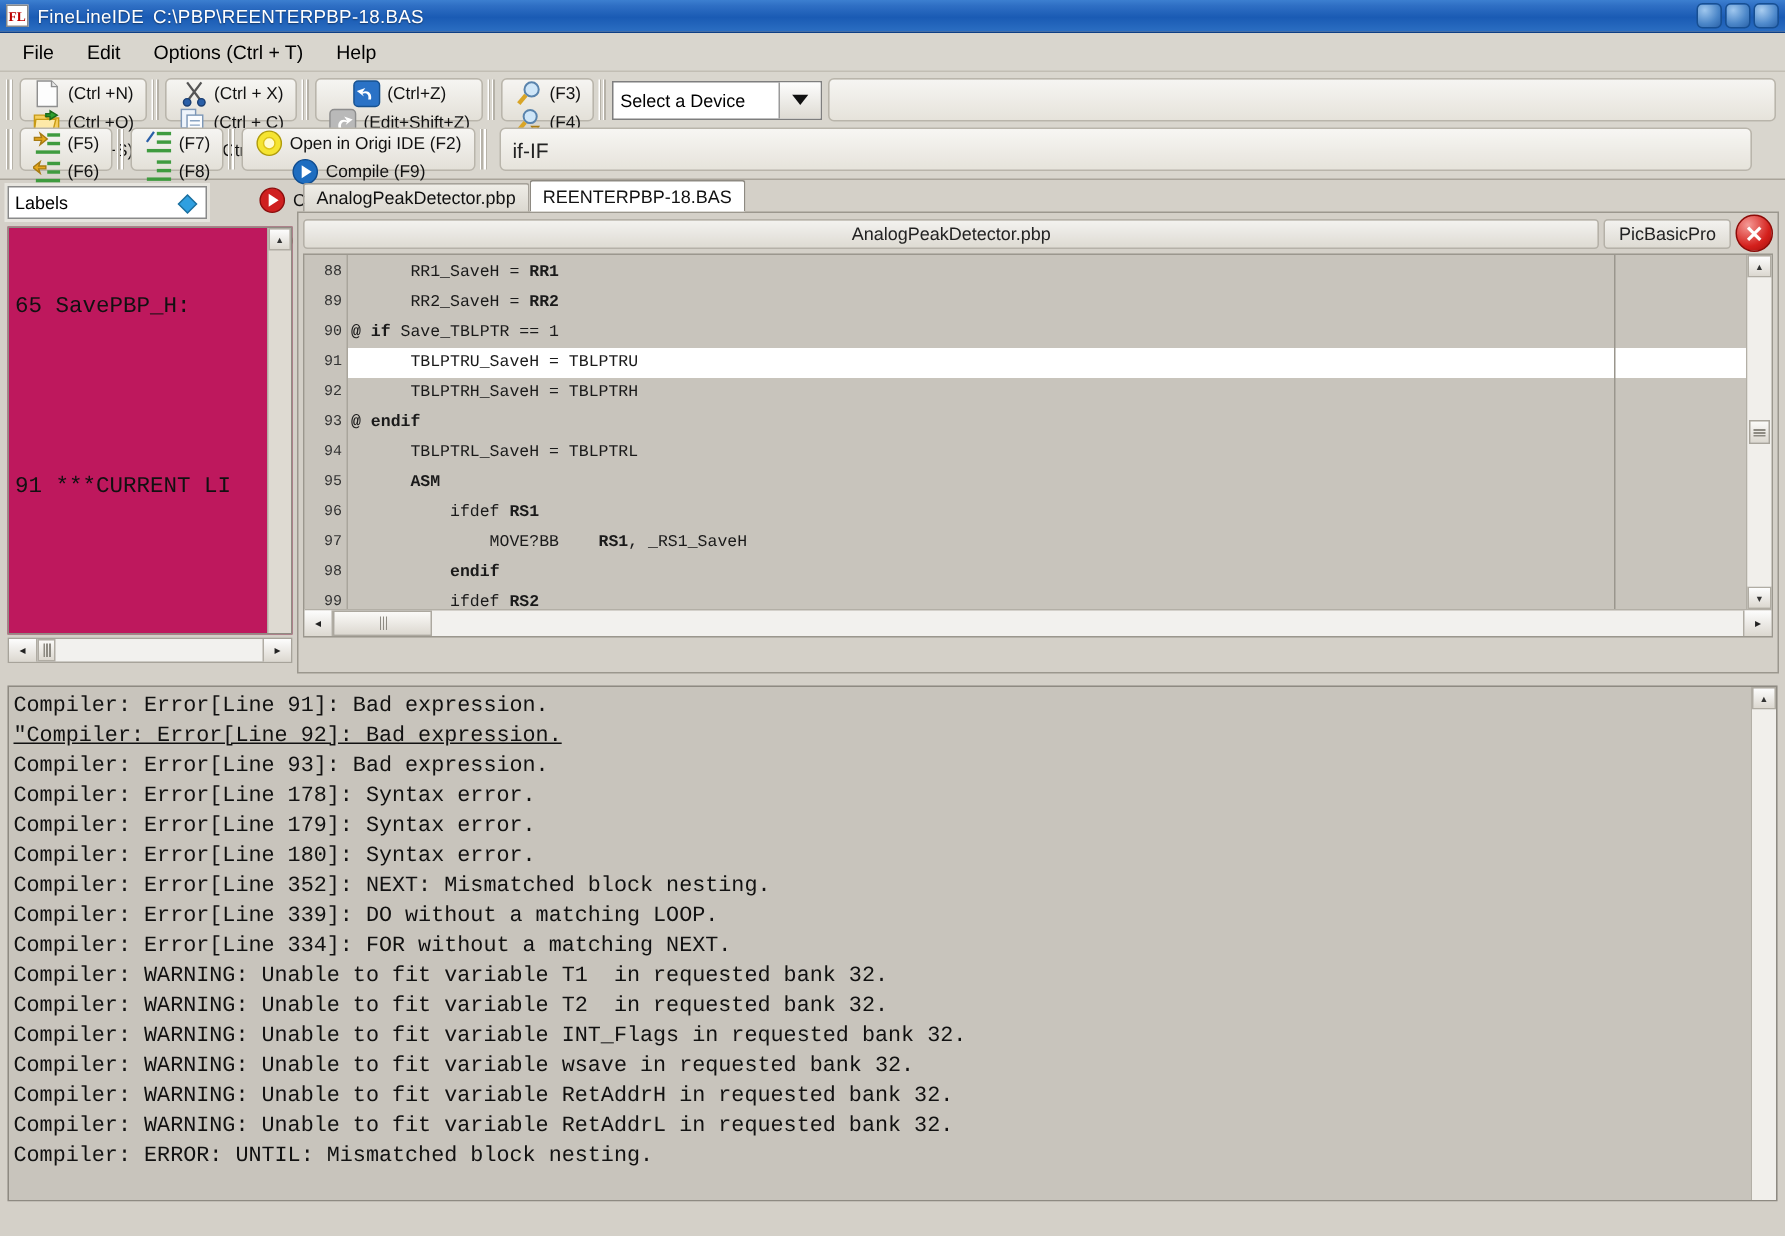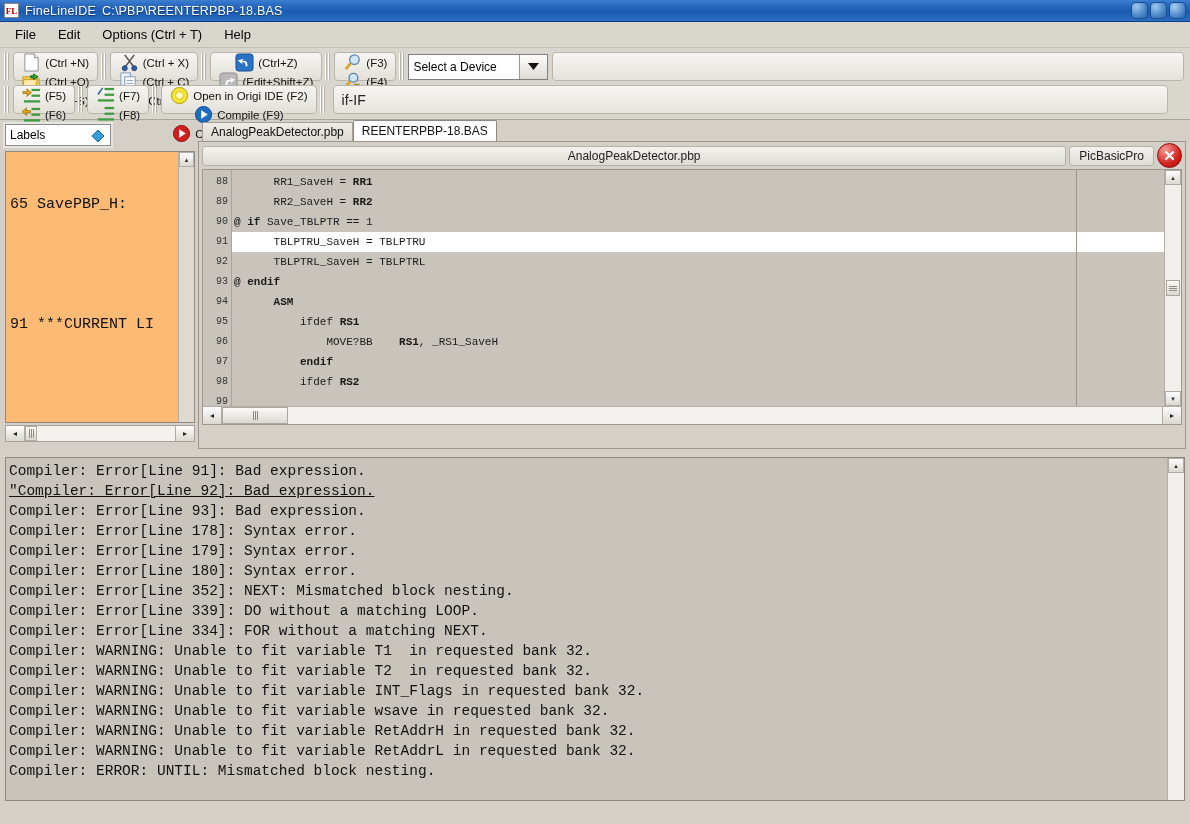--- a/index.html
+++ b/index.html
@@ -98,31 +98,31 @@
     background:linear-gradient(to bottom,#f7f6f3,#e6e3db);
     display:flex;align-items:center;padding-left:8px;font-size:14px;color:#222;
   }
 
   
   .main{ display:flex; height:331px; background:#d4d0c8; }
 
   
   .leftpanel{ width:198px; padding:4px 3px 0 5px; }
   .lp-combo{
-    width:106px;height:22px;border:1px solid #8a8a8a;background:#fff;
+    width:133px;height:22px;border:1px solid #8a8a8a;background:#fff;
     display:flex;align-items:center;position:relative;
     box-shadow:0 0 0 2px #e7e5df;
   }
   .lp-combo span{ padding-left:4px; font-size:12px; }
   .diamond{
     position:absolute;right:5px;top:4px;width:14px;height:14px;
   }
   .lp-list{
     margin-top:5px;height:272px;
-    border:1px solid #8f8b82;background:#fdba74;
+    border:1px solid #8f8b82;background:#be185d;
     position:relative;overflow:hidden;
     display:flex;
   }
   .lp-items{
     flex:1;padding:3px 0 0 4px;
     font-family:"Liberation Mono", monospace;
     font-size:15px;color:#111;white-space:pre;
     line-height:20px;
   }
   .lp-vscroll{
@@ -525,22 +525,23 @@
               <div>98</div>
               <div>99</div>
 
             </div>
             <div class="codelines" id="codelines">
               <div class="right-margin"></div>
             <div class="cl">      RR1_SaveH = <b>RR1</b></div>
                 <div class="cl">      RR2_SaveH = <b>RR2</b></div>
                 <div class="cl"><b>@</b> <b>if</b> Save_TBLPTR == 1</div>
                 <div class="cl hl">      TBLPTRU_SaveH = TBLPTRU</div>
+                <div class="cl">      TBLPTRH_SaveH = TBLPTRH</div>
+                <div class="cl"><b>@</b> <b>endif</b></div>
                 <div class="cl">      TBLPTRL_SaveH = TBLPTRL</div>
-                <div class="cl"><b>@</b> <b>endif</b></div>
                 <div class="cl">      <b>ASM</b></div>
                 <div class="cl">          ifdef <b>RS1</b></div>
                 <div class="cl">              MOVE?BB    <b>RS1</b>, _RS1_SaveH</div>
                 <div class="cl">          <b>endif</b></div>
                 <div class="cl">          ifdef <b>RS2</b></div>
               </div>
             <div class="code-vscroll">
               <div class="sb-arrow">▴</div>
               <div class="cv-track">
                 <div class="cv-thumb">

